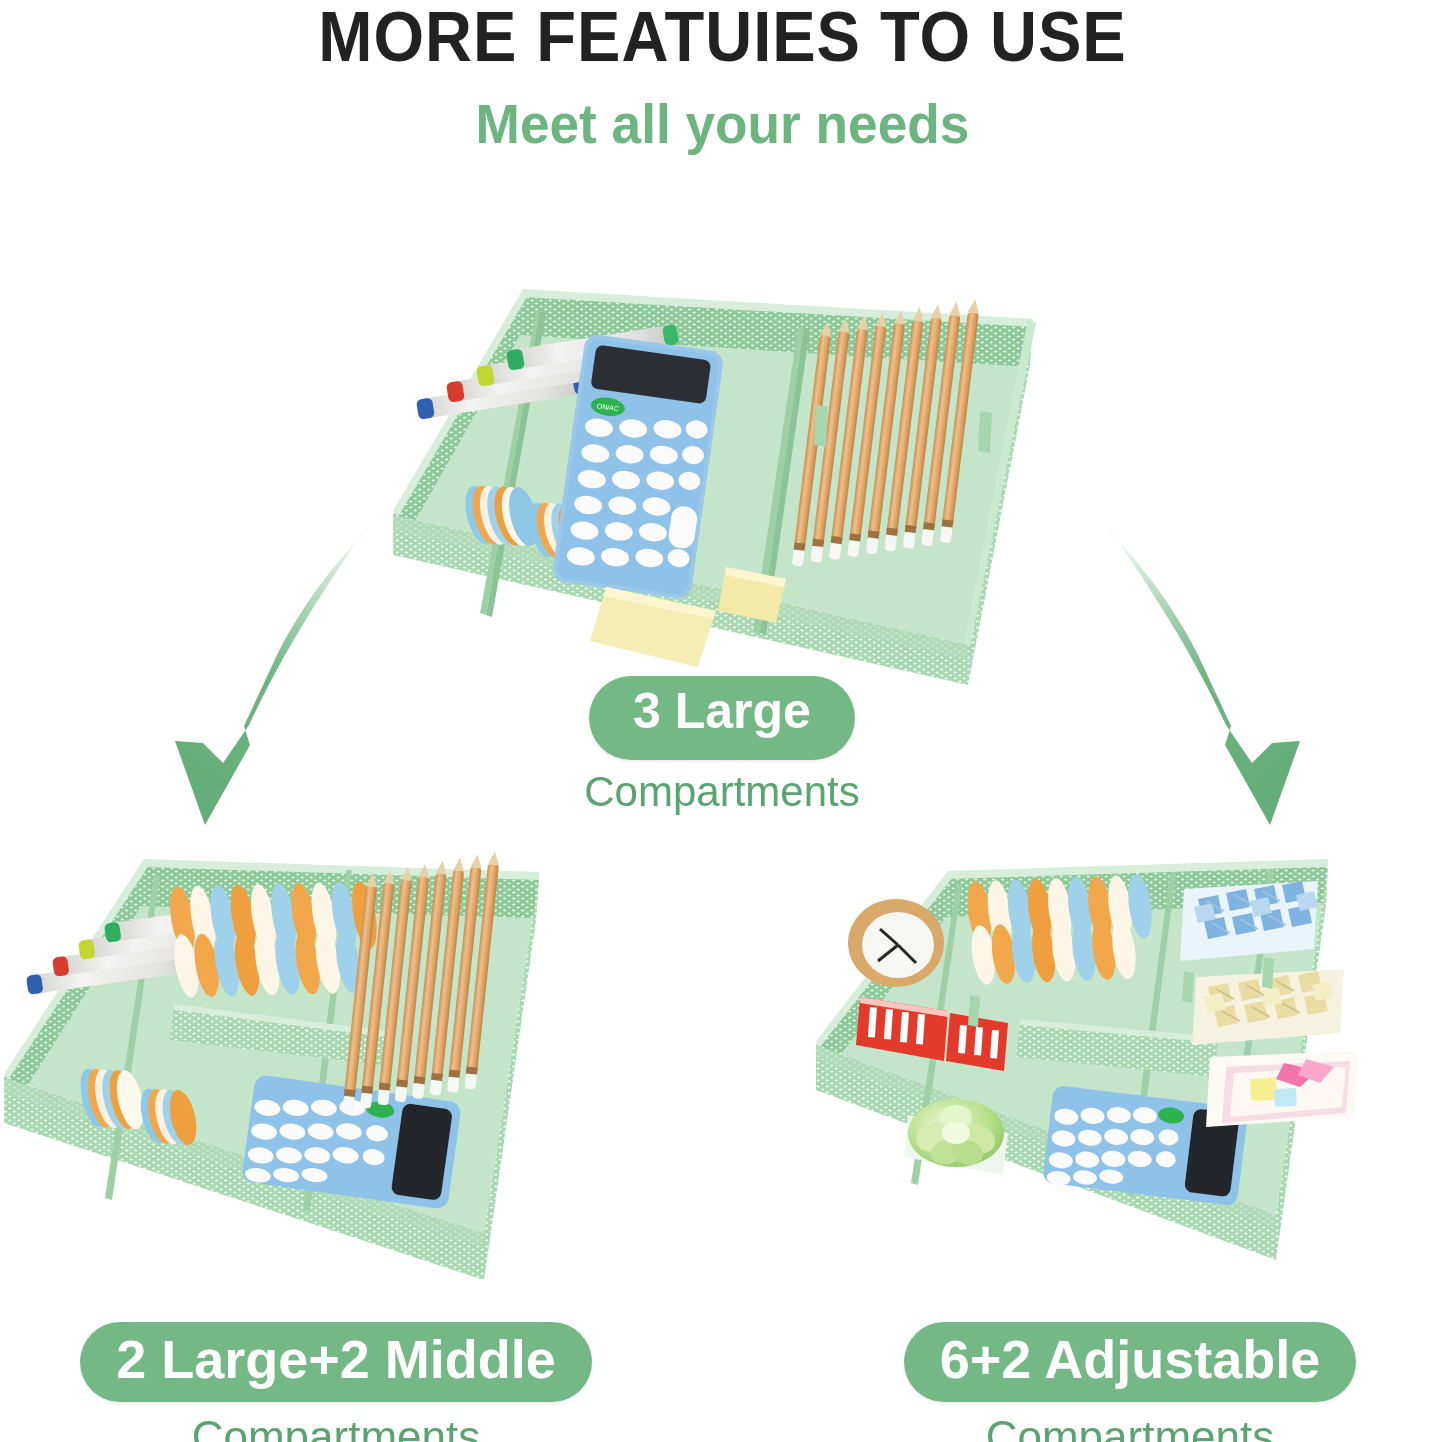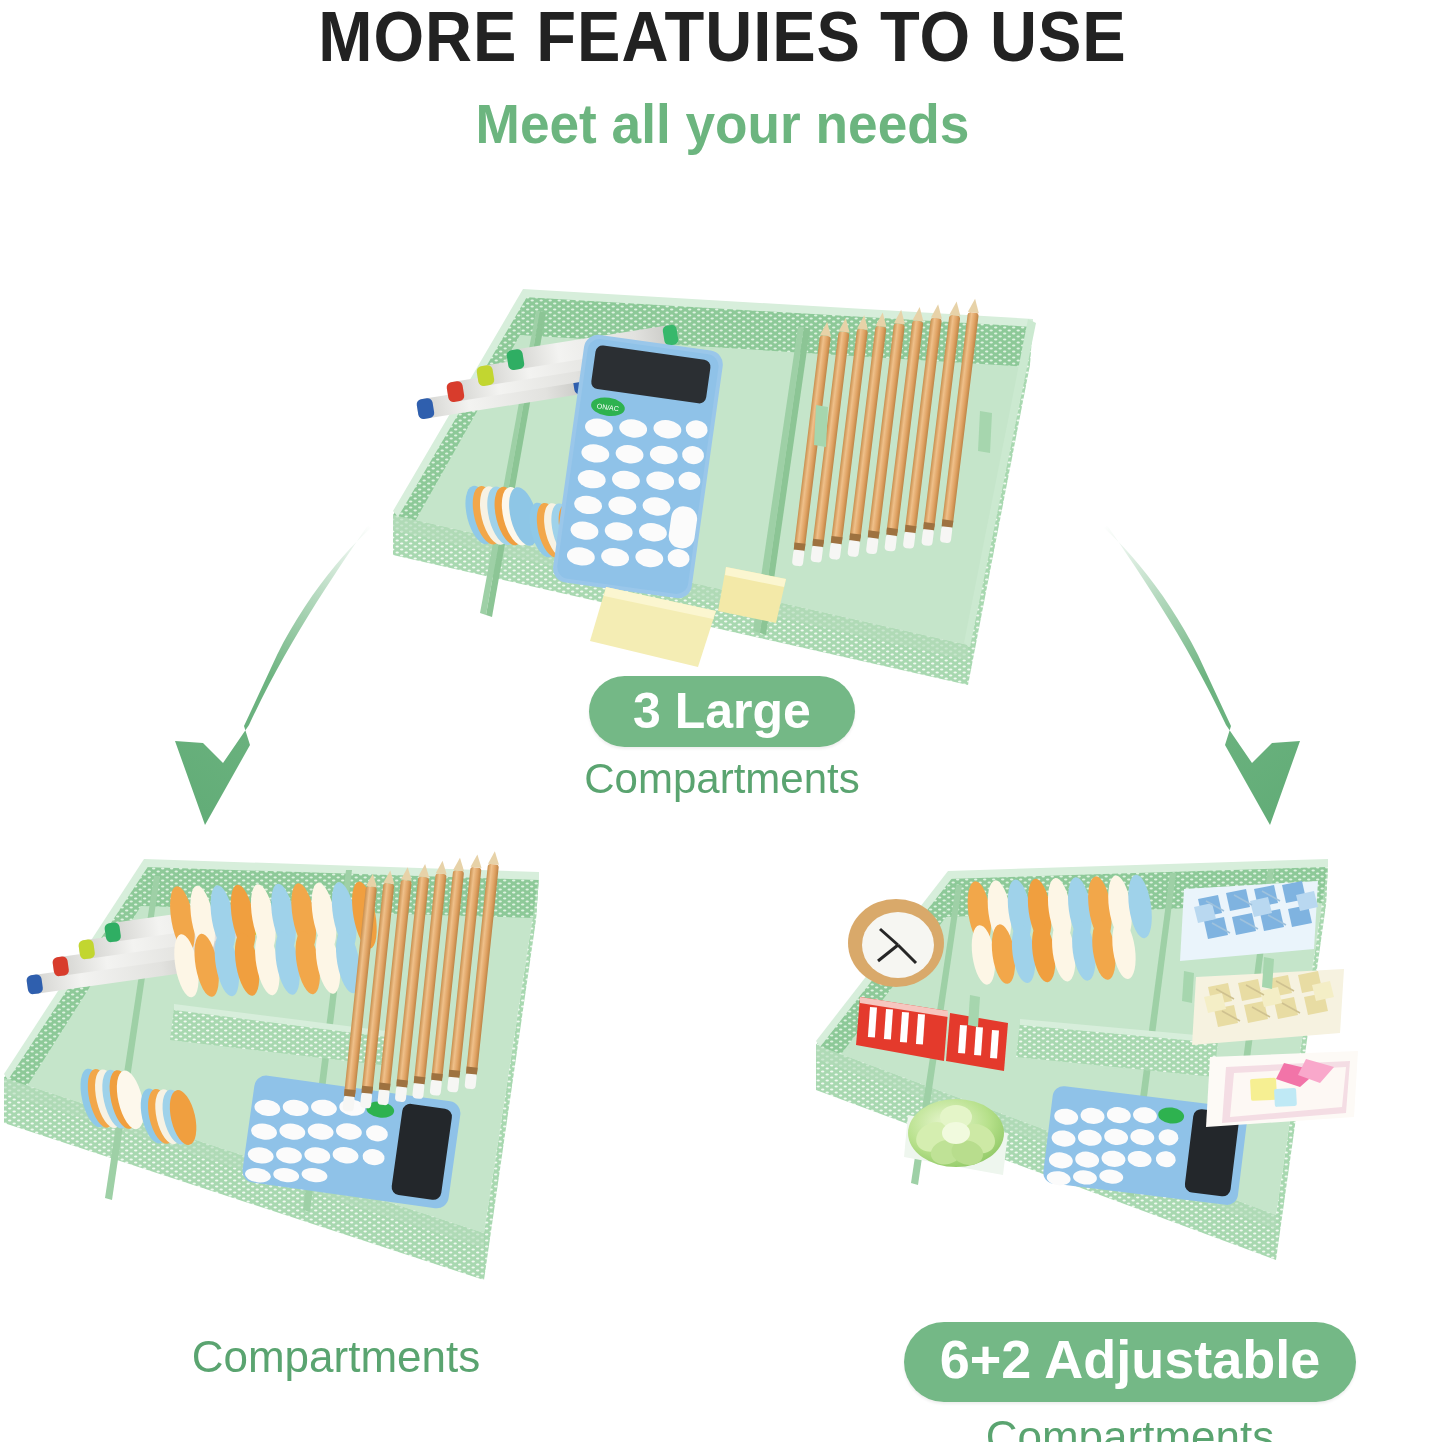--- a/index.html
+++ b/index.html
@@ -25,21 +25,21 @@
   
   .badge-group{ position:absolute; text-align:center; }
   .pill{
     display:inline-block; background:#74b886; color:#ffffff;
     border-radius:999px; font-weight:bold; white-space:nowrap;
     box-shadow:0 2px 3px rgba(0,0,0,.07);
   }
   .pill-sub{ color:#5aa470; font-weight:normal; white-space:nowrap; }
 
   #badge-top{ left:472px; top:676px; width:500px; }
-  #badge-top .pill{ font-size:50px; padding:6px 44px 7px; }
+  #badge-top .pill{ font-size:50px; padding:6px 44px 20px; }
   #badge-top .pill-sub{ font-size:42px; margin-top:8px; display:block; }
 
   #badge-left{ left:16px; top:1322px; width:640px; }
   #badge-left .pill{ font-size:54px; padding:6px 36px 12px; }
   #badge-left .pill-sub{ font-size:44px; margin-top:10px; display:block; }
 
   #badge-right{ left:830px; top:1322px; width:600px; }
   #badge-right .pill{ font-size:54px; padding:6px 36px 12px; }
   #badge-right .pill-sub{ font-size:44px; margin-top:10px; display:block; }
 
@@ -677,19 +677,20 @@
     </g>
   </svg>
 </div>
 
 <div class="badge-group" id="badge-top">
   <span class="pill">3 Large</span>
   <span class="pill-sub">Compartments</span>
 </div>
 
 <div class="badge-group" id="badge-left">
+  <span class="pill">2 Large+2 Middle</span>
   <span class="pill-sub">Compartments</span>
 </div>
 
 <div class="badge-group" id="badge-right">
   <span class="pill">6+2 Adjustable</span>
   <span class="pill-sub">Compartments</span>
 </div>
 
 </body></html>

